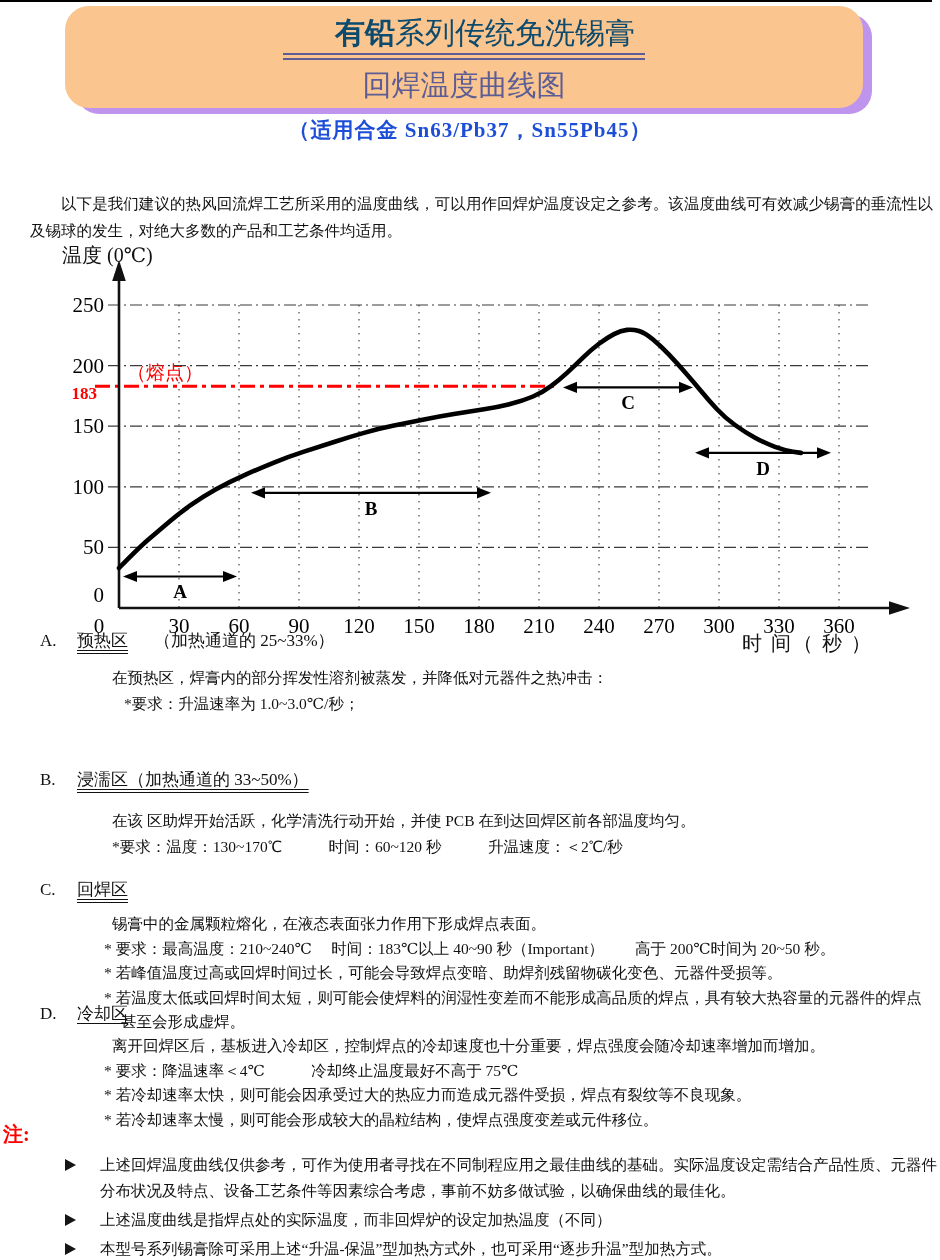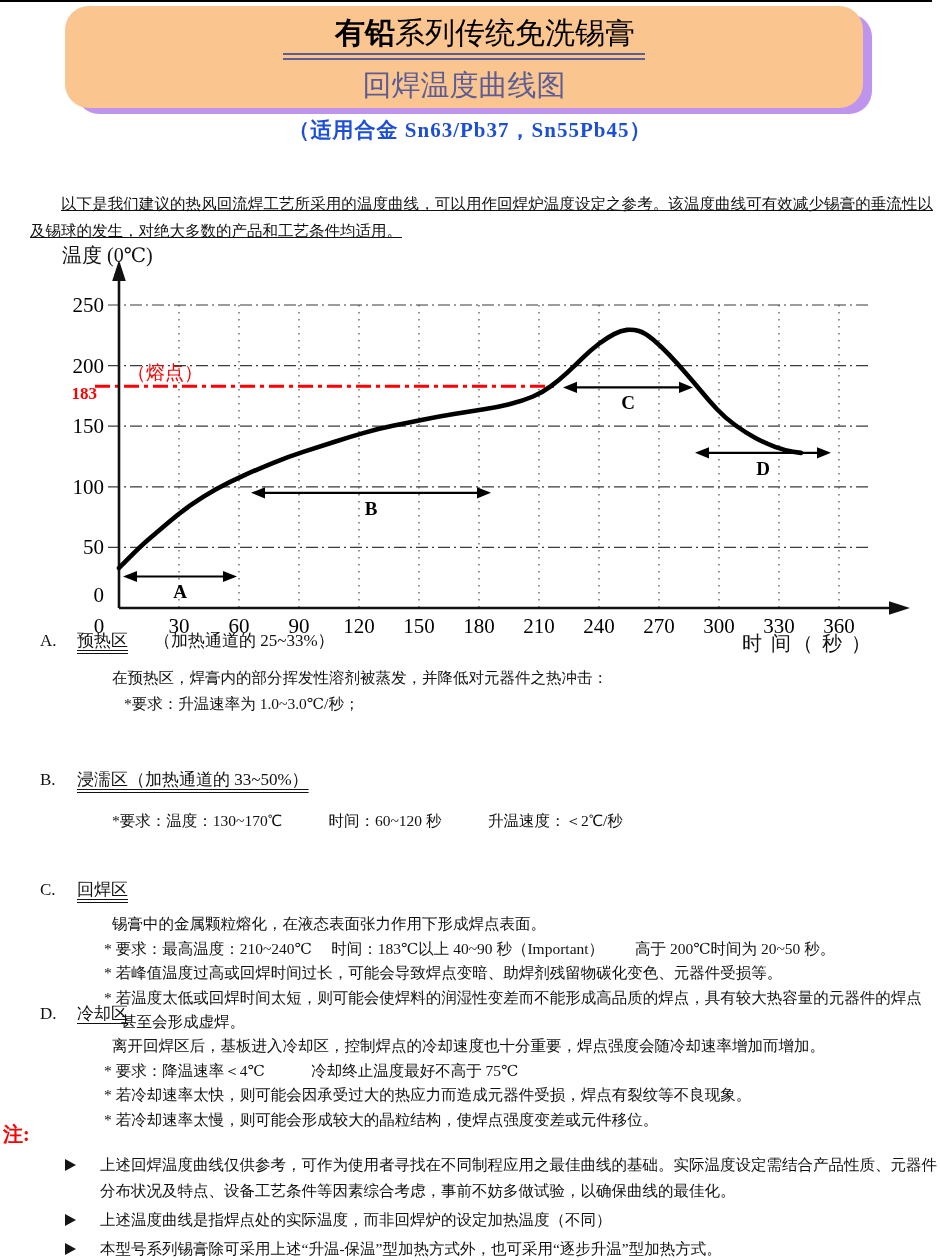--- a/index.html
+++ b/index.html
@@ -10,21 +10,21 @@
   .header-box{position:absolute;left:65px;top:6px;width:798px;height:102px;
       background:#FAC58F;border-radius:24px;box-shadow:10px 7px 0 -1px #BE94EC;
       text-align:center;}
   .title1{margin-top:8px;font-size:30px;line-height:38px;color:#5C5C96;}
   .t1-underline{display:inline-block;border-bottom:7px double #5C5C96;padding:0 10px 1px 52px;}
   .t-bold{font-weight:bold;}
   .title2{font-size:29px;line-height:38px;color:#5C5C96;margin-top:6px;}
   .subtitle{position:absolute;top:116px;left:0;width:940px;text-align:center;
       font-size:21px;font-weight:bold;color:#7A7A7A;letter-spacing:1px;}
   .intro{position:absolute;top:190px;left:30px;width:903px;font-size:15.5px;
-      line-height:27px;text-indent:2em;text-align:justify;text-decoration:underline;}
+      line-height:27px;text-indent:2em;text-align:justify;}
 
   .chart{position:absolute;top:240px;left:0;width:940px;height:420px;}
   .chart svg{position:absolute;left:0;top:0;font-family:inherit;}
   .ylabel{position:absolute;left:62px;top:2px;font-size:20px;color:#111;}
   .xlabel{position:absolute;left:742px;top:390px;font-size:20px;color:#111;letter-spacing:2px;}
 
   .section{position:absolute;left:40px;width:896px;}
   .sec-a{top:629px;} .sec-b{top:768px;font-family:Liberation Serif, serif;} .sec-c{top:878px;} .sec-d{top:1002px;}
   .sec-head{font-size:17px;line-height:24px;margin-bottom:12px;}
   .sec-b .sec-head{margin-bottom:16px;} .sec-c .sec-head{margin-bottom:10px;}
@@ -45,21 +45,21 @@
       border-left:11px solid #151515;}
   .note-text{flex:1;}
 </style>
 </head>
 <body>
 
 <div id="page">
   <div class="top-rule"></div>
 
   <div class="header-box" style="background: rgb(250, 197, 143); box-shadow: rgb(190, 148, 236) 10px 7px 0px -1px;">
-    <div class="title1" style="color: #000000;">
+    <div class="title1" style="color: #0c4a6e;">
       <span class="t1-underline" style="border-bottom-color: rgb(92, 92, 150);"><span class="t-bold">有铅</span><span>系列传统免洗锡膏</span></span>
     </div>
     <div class="title2" style="color: rgb(92, 92, 150);">回焊温度曲线图</div>
   </div>
 
   <div class="subtitle" style="color: #1d4ed8;">（适用合金 Sn63/Pb37，Sn55Pb45）</div>
 
   <div class="intro">以下是我们建议的热风回流焊工艺所采用的温度曲线，可以用作回焊炉温度设定之参考。该温度曲线可有效减少锡膏的垂流性以及锡球的发生，对绝大多数的产品和工艺条件均适用。</div>
 
   <div class="chart">
@@ -130,20 +130,21 @@
   </div>
 
   <div id="sections">
       <div class="section sec-a">
         <div class="sec-head"><span class="sec-letter">A.</span><span class="u-double"><span style="padding-right: 26px;">预热区</span></span><span>（加热通道的 25~33%）</span></div>
         <div class="sec-line ln-body">在预热区，焊膏内的部分挥发性溶剂被蒸发，并降低对元器件之热冲击：</div>
         <div class="sec-line ln-substar">*要求：升温速率为 1.0~3.0℃/秒；</div>
       </div>
       <div class="section sec-b">
         <div class="sec-head"><span class="sec-letter">B.</span><span class="u-double"><span>浸濡区</span><span>（加热通道的 33~50%）</span></span></div>
+        <div class="sec-line ln-body">在该 区助焊开始活跃，化学清洗行动开始，并使 PCB 在到达回焊区前各部温度均匀。</div>
         <div class="sec-line ln-body">*要求：温度：130~170℃　　　时间：60~120 秒　　　升温速度：＜2℃/秒</div>
       </div>
       <div class="section sec-c">
         <div class="sec-head"><span class="sec-letter">C.</span><span class="u-double"><span style="padding-right: 26px;">回焊区</span></span></div>
         <div class="sec-line ln-body">锡膏中的金属颗粒熔化，在液态表面张力作用下形成焊点表面。</div>
         <div class="sec-line ln-star">* 要求：最高温度：210~240℃　 时间：183℃以上 40~90 秒（Important）　　高于 200℃时间为 20~50 秒。</div>
         <div class="sec-line ln-star">* 若峰值温度过高或回焊时间过长，可能会导致焊点变暗、助焊剂残留物碳化变色、元器件受损等。</div>
         <div class="sec-line ln-star hang">* 若温度太低或回焊时间太短，则可能会使焊料的润湿性变差而不能形成高品质的焊点，具有较大热容量的元器件的焊点甚至会形成虚焊。</div>
       </div>
       <div class="section sec-d">

